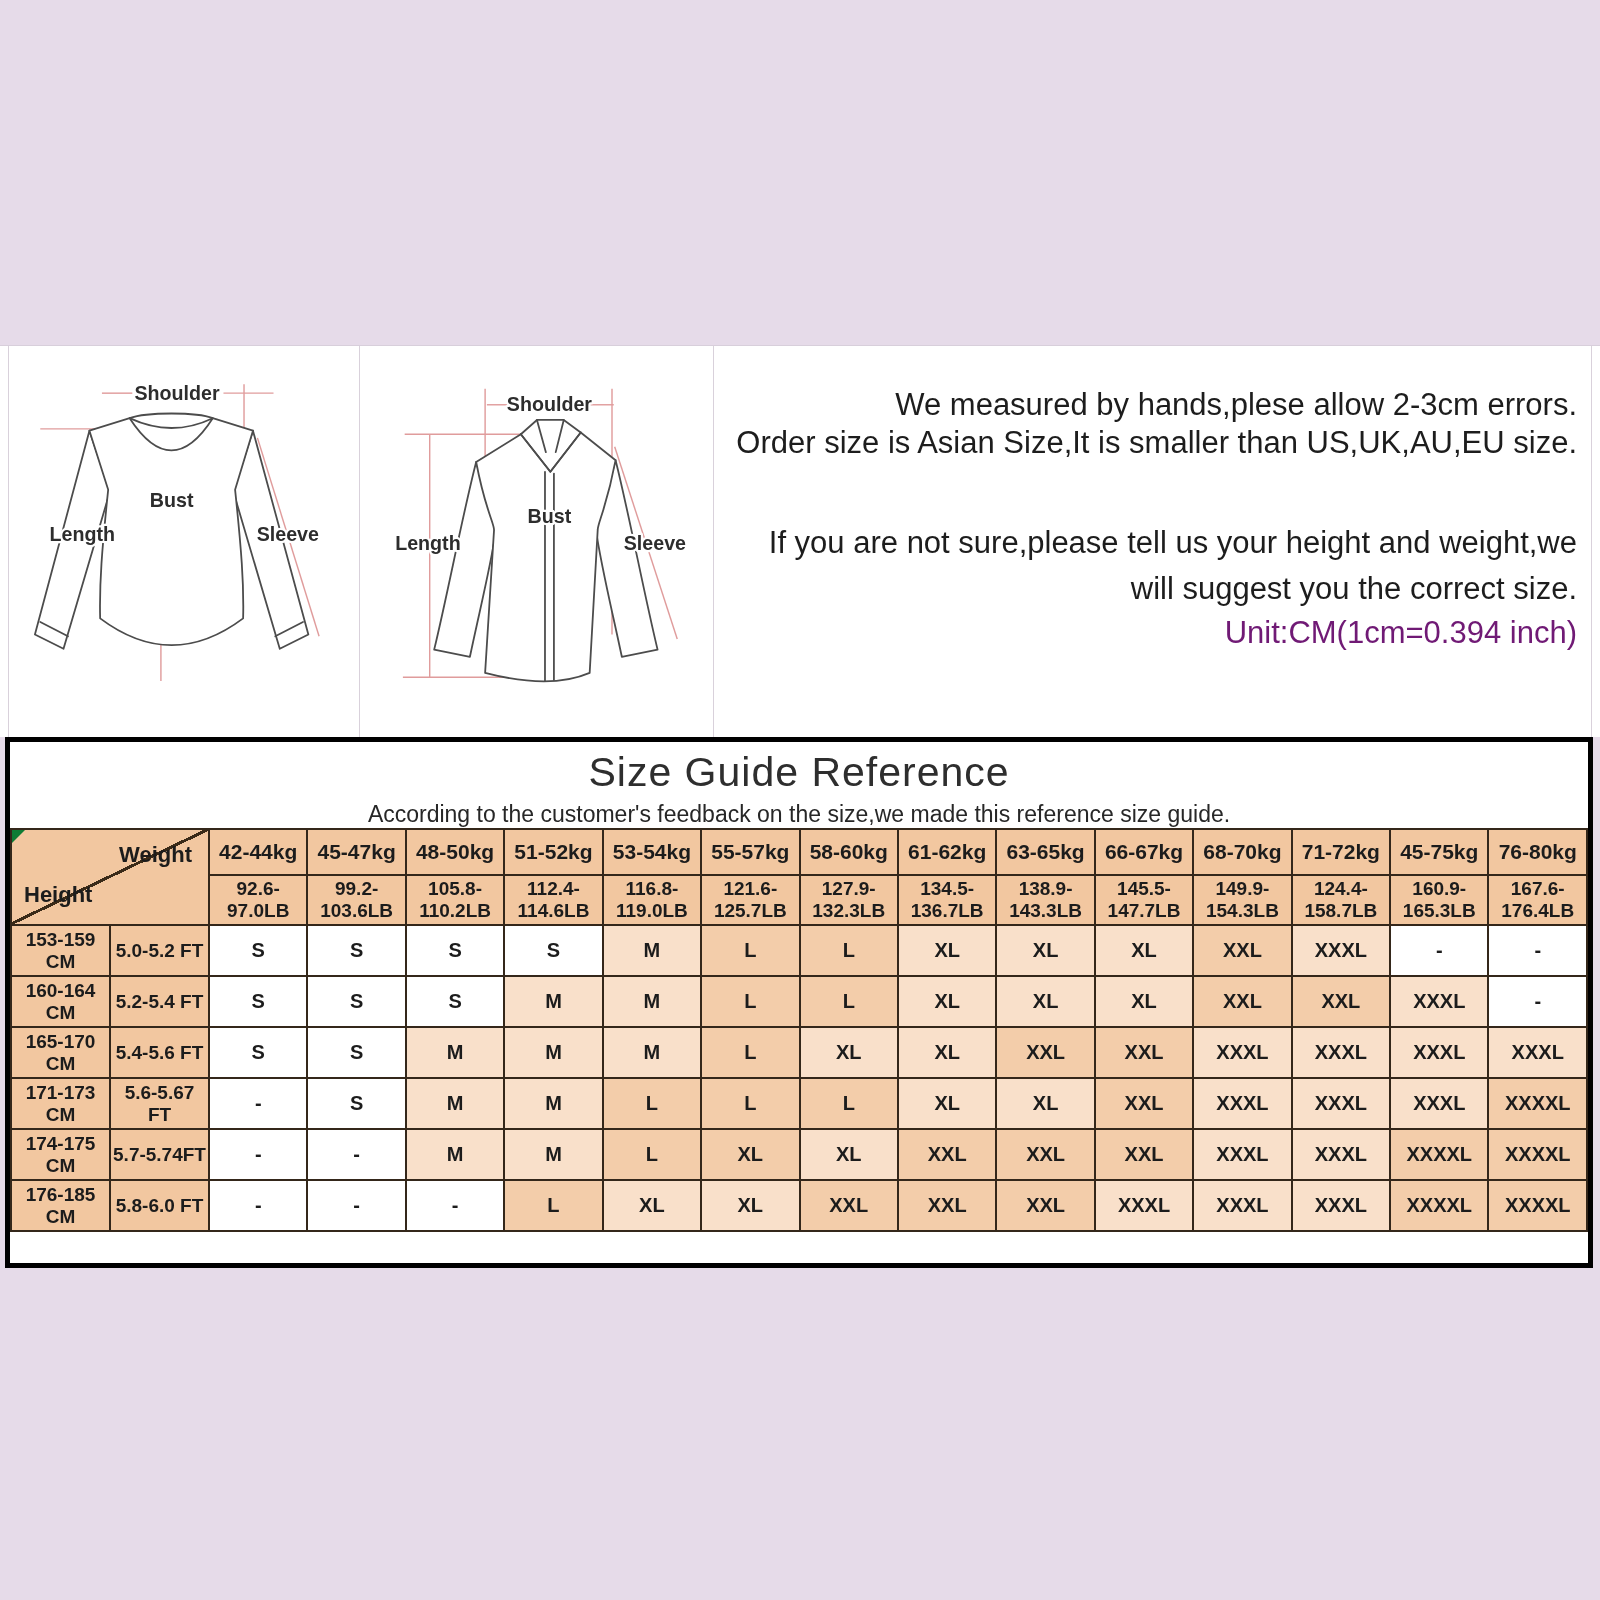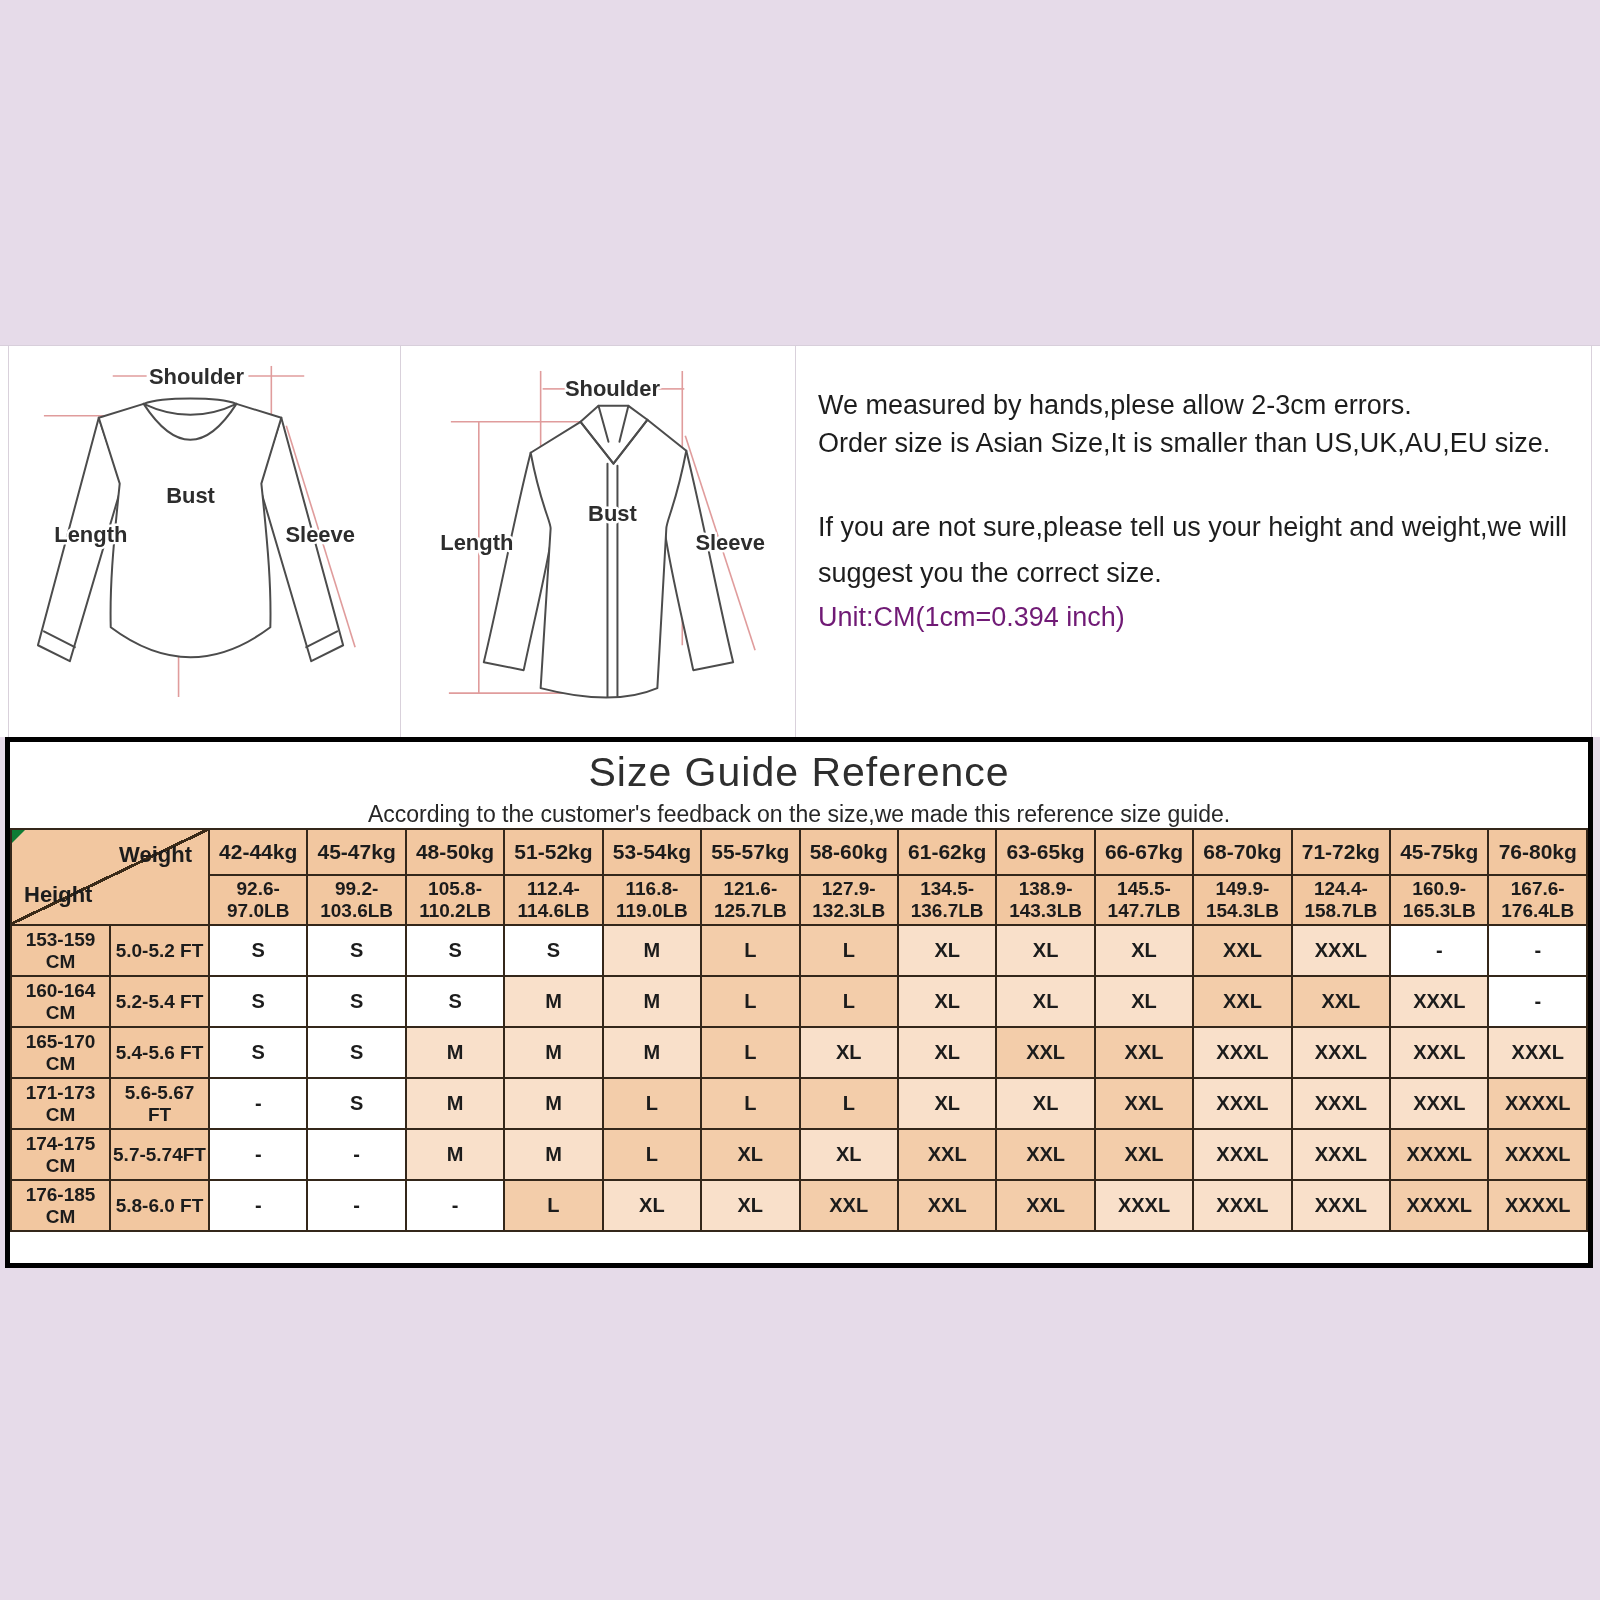--- a/index.html
+++ b/index.html
@@ -6,37 +6,38 @@
   body{
     width:1600px;height:1600px;position:relative;overflow:hidden;
     background:#e6dbe9;
     font-family:"Liberation Sans",sans-serif;
   }
   
   .strip{
     position:absolute;top:345px;left:0;width:1600px;height:392px;
     background:#ffffff;display:flex;box-sizing:border-box;
     border-top:1px solid #d8cfdb;
+    text-align:right;
   }
   .panel{box-sizing:border-box;border-left:1px solid #d9d1db;height:100%;}
   .panel.p1{margin-left:8px;width:392px;}
   .panel.p2{width:395px;}
   .panel.p3{flex:1;border-right:1px solid #d9d1db;margin-right:8px;padding:28px 14px 0 22px;}
   .panel svg{width:100%;height:100%;display:block;}
   .outline{fill:#ffffff;stroke:#4c4c4c;stroke-width:2;stroke-linejoin:round;}
   .thin{fill:none;stroke:#4c4c4c;stroke-width:2;stroke-linejoin:round;stroke-linecap:round;}
   .pink{fill:none;stroke:#e09c9c;stroke-width:1.6;}
   .lbl{font:bold 22px "Liberation Sans",sans-serif;fill:#2d2d2d;
        paint-order:stroke;stroke:#ffffff;stroke-width:5px;stroke-linejoin:round;}
   
-  .note{font-size:27px;color:#1d1d1d;margin:0;line-height:38px;}
+  .note{font-size:31px;color:#1d1d1d;margin:0;line-height:38px;}
   .note-first{margin-top:12px;}
   .warm{color:#d40000;font-weight:bold;font-size:28px;margin-top:44px;}
   .note-asian{margin-top:0;white-space:nowrap;}
-  .note-suggest{margin-top:42px;line-height:46px;}
+  .note-suggest{margin-top:58px;line-height:46px;}
   .note-unit{color:#701a75;margin-top:2px;}
   
   .sg{
     position:absolute;top:737px;left:5px;width:1588px;height:531px;
     box-sizing:border-box;background:#ffffff;border:5px solid #000000;
   }
   .sg-title{text-align:center;font-size:41px;font-weight:normal;color:#2e2e2e;
             margin:7px 0 0;letter-spacing:1px;}
   .sg-sub{text-align:center;font-size:23px;color:#272727;margin:5px 0 0;}
   .sg-advice{text-align:center;font-size:27px;font-weight:bold;color:#ec1c24;margin:4px 0 5px;}

